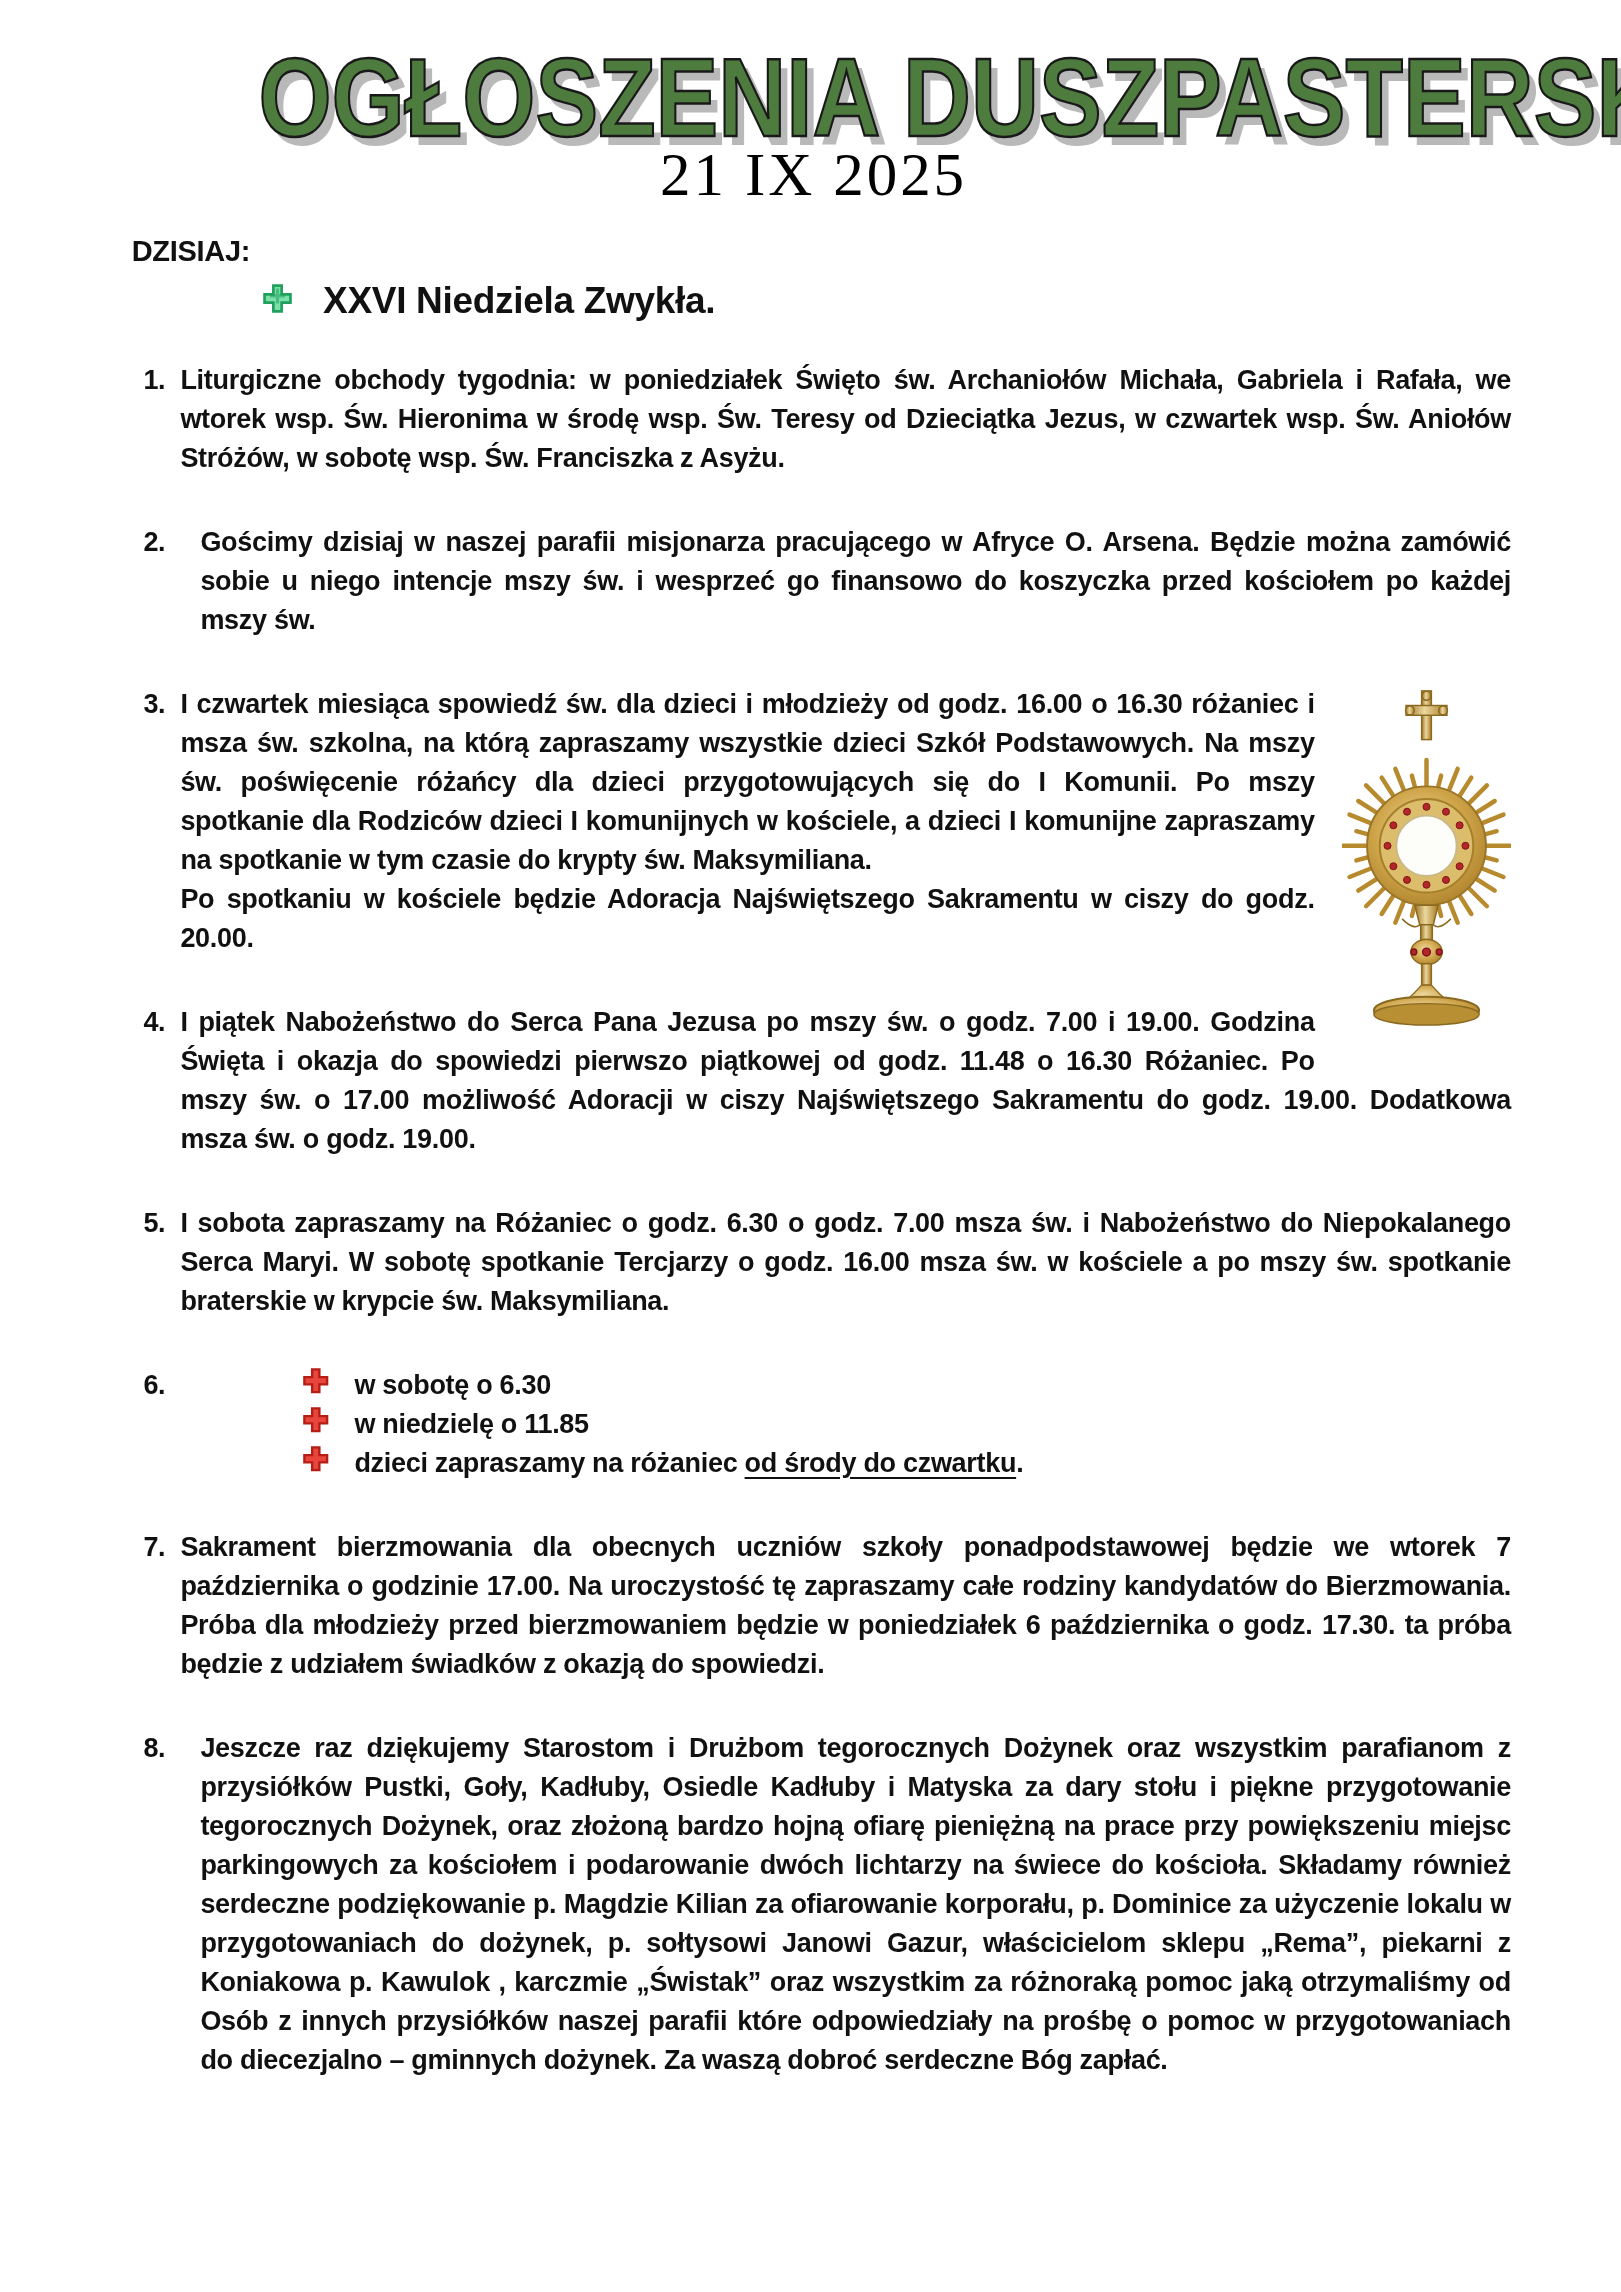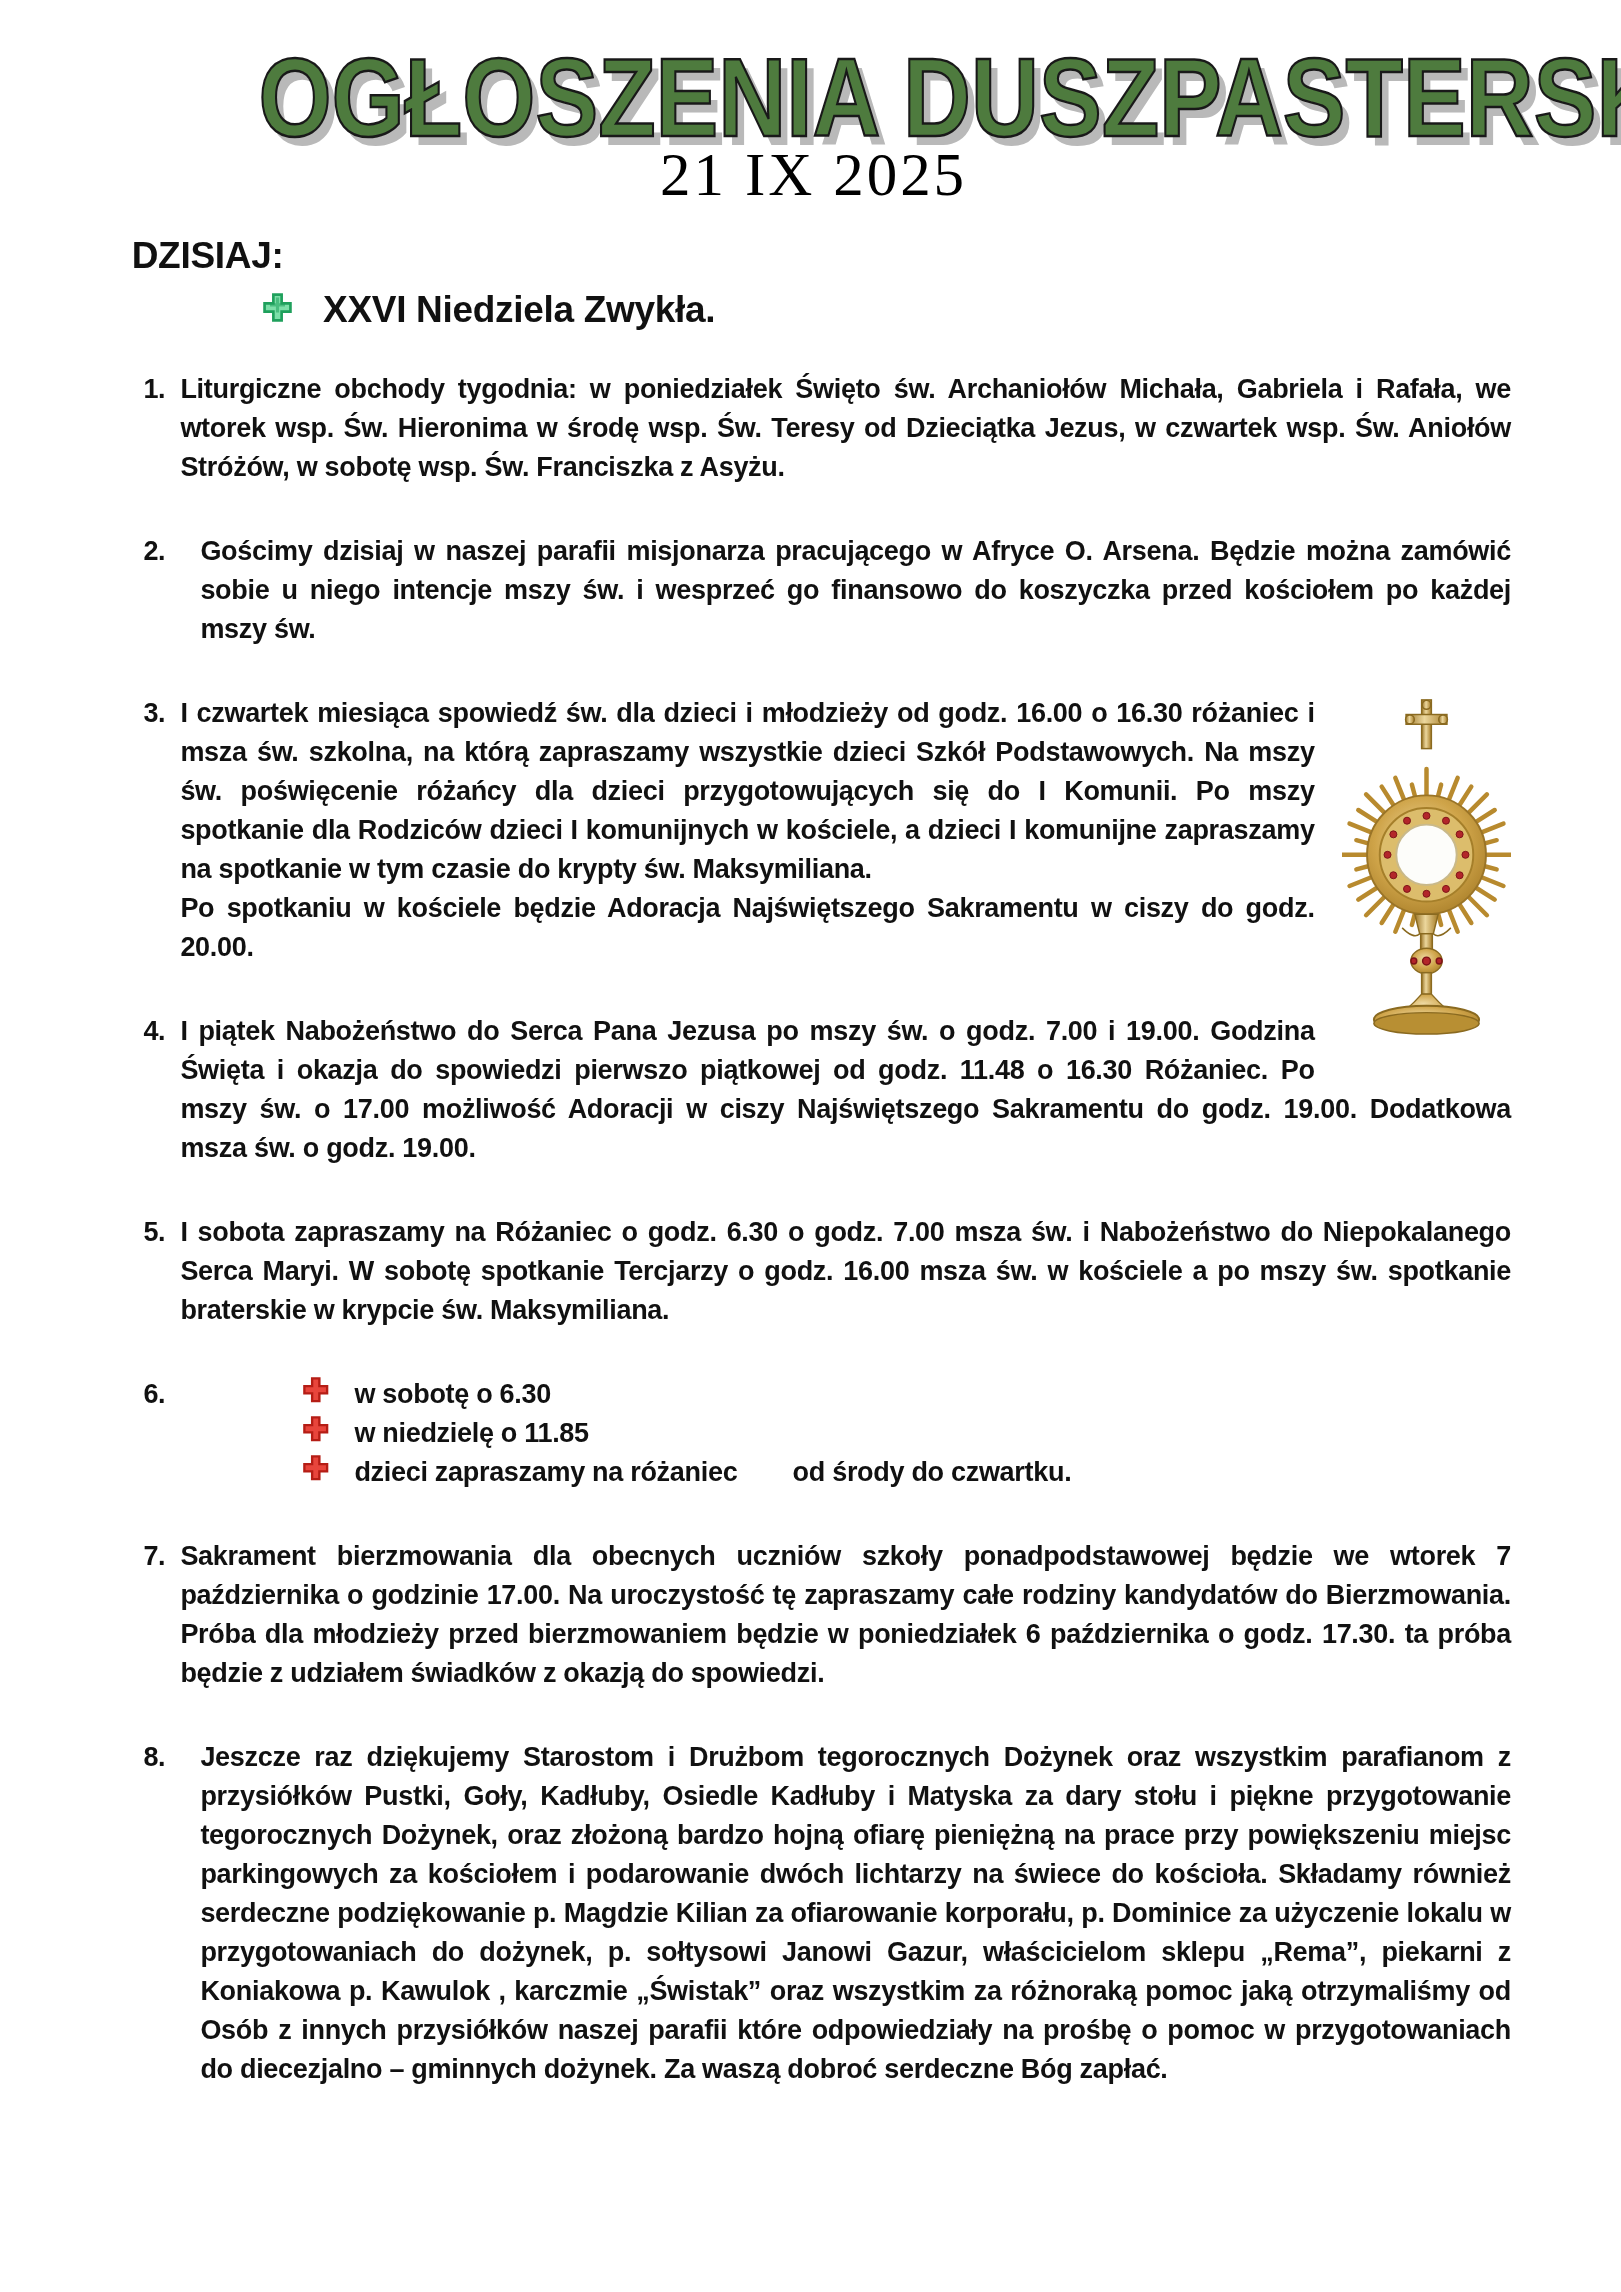--- a/index.html
+++ b/index.html
@@ -32,35 +32,35 @@
     -webkit-text-stroke:2.5px var(--title-outline);
     text-shadow:8.8px 8.8px 0 var(--title-shadow);
     transform:scaleX(0.84);transform-origin:50% 50%;
   }
   .date{
     font-family:"Liberation Serif",serif;font-weight:normal;
     font-size:61px;letter-spacing:2.9px;margin-top:-15.7px;color:#000;
   }
 
   
-  .today-label{font-size:37px;margin:25.5px 0 0 15.7px;letter-spacing:-0.3px;}
+  .today-label{font-size:29px;margin:25.5px 0 0 15.7px;letter-spacing:-0.3px;}
   .today-line{
     display:flex;align-items:center;gap:31px;
     margin:11.8px 0 0 147px;font-size:37px;letter-spacing:-0.3px;
   }
   .cross-icon{flex:0 0 auto;display:inline-block;}
 
   
   .items{margin:39px 0 0 27.4px;font-size:27px;line-height:39px;
          text-align:justify;letter-spacing:-0.3px;}
   .item{position:relative;padding-left:37px;margin-bottom:45px;}
   .item.wide{padding-left:57px;}
   .item .num{position:absolute;left:0;top:0;text-align:left;}
   .item p{margin:0;}
-  .u{text-underline-offset:4.9px;margin-left:48px;}
+  .u{text-decoration:underline;text-underline-offset:4.9px;}
 
   
   .bullets{margin-left:123px;text-align:left;}
   .bullet-row{display:flex;align-items:center;gap:25.5px;line-height:39px;}
 
   
   .monstrance{
     float:right;width:169px;height:341px;
     margin:2px 0 39px 27.4px;
   }

